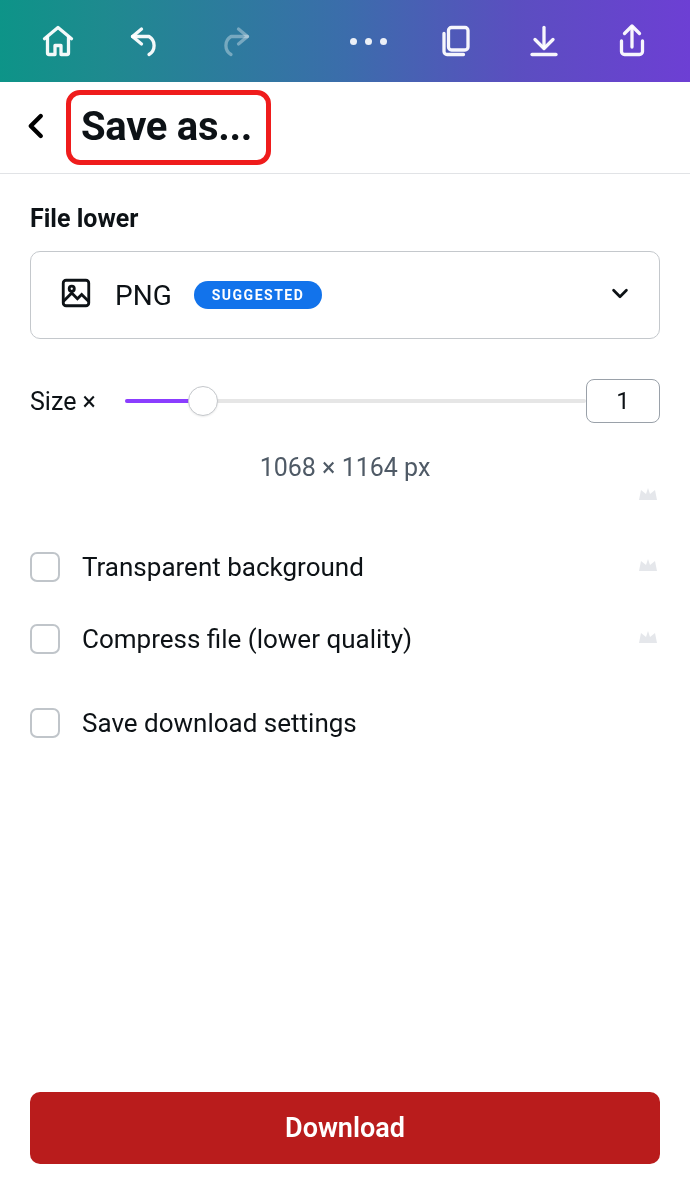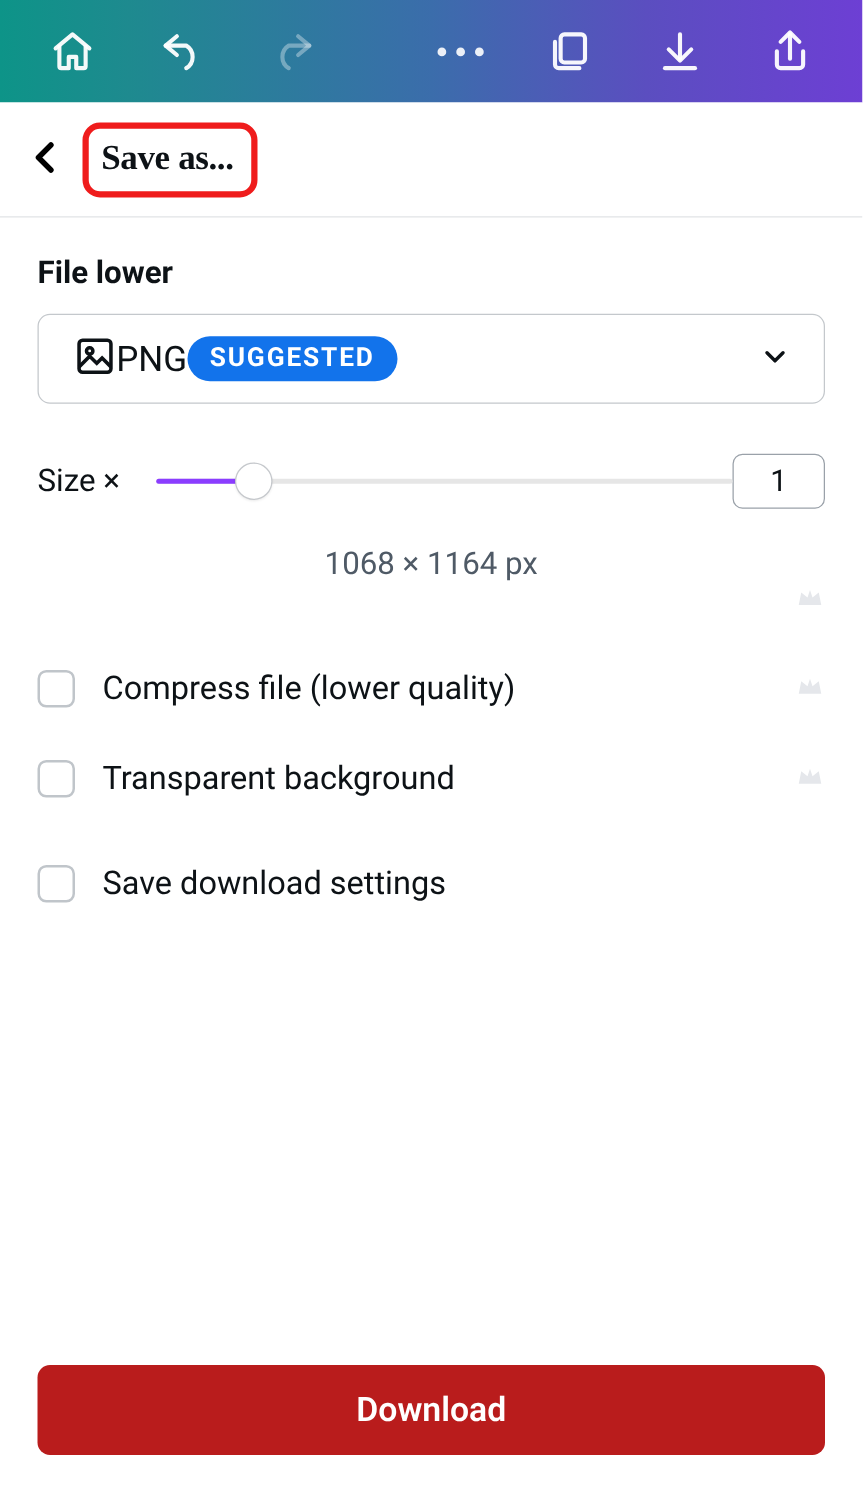--- a/index.html
+++ b/index.html
@@ -82,59 +82,59 @@
       stroke-linejoin: round;
     }
     .title-highlight {
       border: 5px solid #ef1c1c;
       border-radius: 14px;
       padding: 8px 14px 10px 10px;
       display: inline-flex;
       align-items: center;
     }
     .page-title {
-      font-size: 28px;
+      font-size: 40px;
       font-weight: 700;
       color: #0d1216;
       letter-spacing: -0.3px;
-      font-family: Liberation Serif, serif;
     }
     .content {
       padding: 30px 30px 0 30px;
     }
     .section-label {
       font-size: 25px;
       font-weight: 700;
       color: #0d1216;
       margin-bottom: 18px;
     }
     .select-box {
       border: 1.5px solid #c4c8cc;
       border-radius: 10px;
-      height: 72px;
+      height: 88px;
       display: flex;
       align-items: center;
       padding: 0 28px 0 28px;
+      gap: 22px;
     }
     .img-icon svg{
         width: 34px;
         height: 34px;
         stroke: #0d1216;
         fill: none;
         stroke-width: 2;
     }
     .select-value {
       font-size: 28px;
       color: #0d1216;
       font-weight: 400;
     }
     .badge {
       background: #1273eb;
       color: #fff;
-      font-size: 21px;
+      font-size: 14px;
       font-weight: 700;
       letter-spacing: 1.5px;
       padding: 6px 18px;
       border-radius: 40px;
     }
     .chevron {
       margin-left: auto;
     }
     .chevron svg{
       width: 22px;
@@ -360,31 +360,31 @@
       <span class="dims-text">1068 × 1164 px</span>
       <span class="crown">
         <svg viewBox="0 0 24 24">
             <path d="M3 18h18l-2-10-5 4-2-6-2 6-5-4z"></path>
           </svg>
       </span>
     </div>
 
     <div class="check-row">
       <div class="checkbox"></div>
-      <span class="check-label">Compress file (lower quality)</span>
+      <span class="check-label">Transparent background</span>
       <span class="crown" style="margin-left:auto">
         <svg viewBox="0 0 24 24">
             <path d="M3 18h18l-2-10-5 4-2-6-2 6-5-4z"></path>
           </svg>
       </span>
     </div>
 
     <div class="check-row">
       <div class="checkbox"></div>
-      <span class="check-label">Transparent background</span>
+      <span class="check-label">Compress file (lower quality)</span>
       <span class="crown" style="margin-left:auto">
         <svg viewBox="0 0 24 24">
             <path d="M3 18h18l-2-10-5 4-2-6-2 6-5-4z"></path>
           </svg>
       </span>
     </div>
 
     <div class="check-row" style="margin-top:54px">
       <div class="checkbox"></div>
       <span class="check-label">Save download settings</span>

